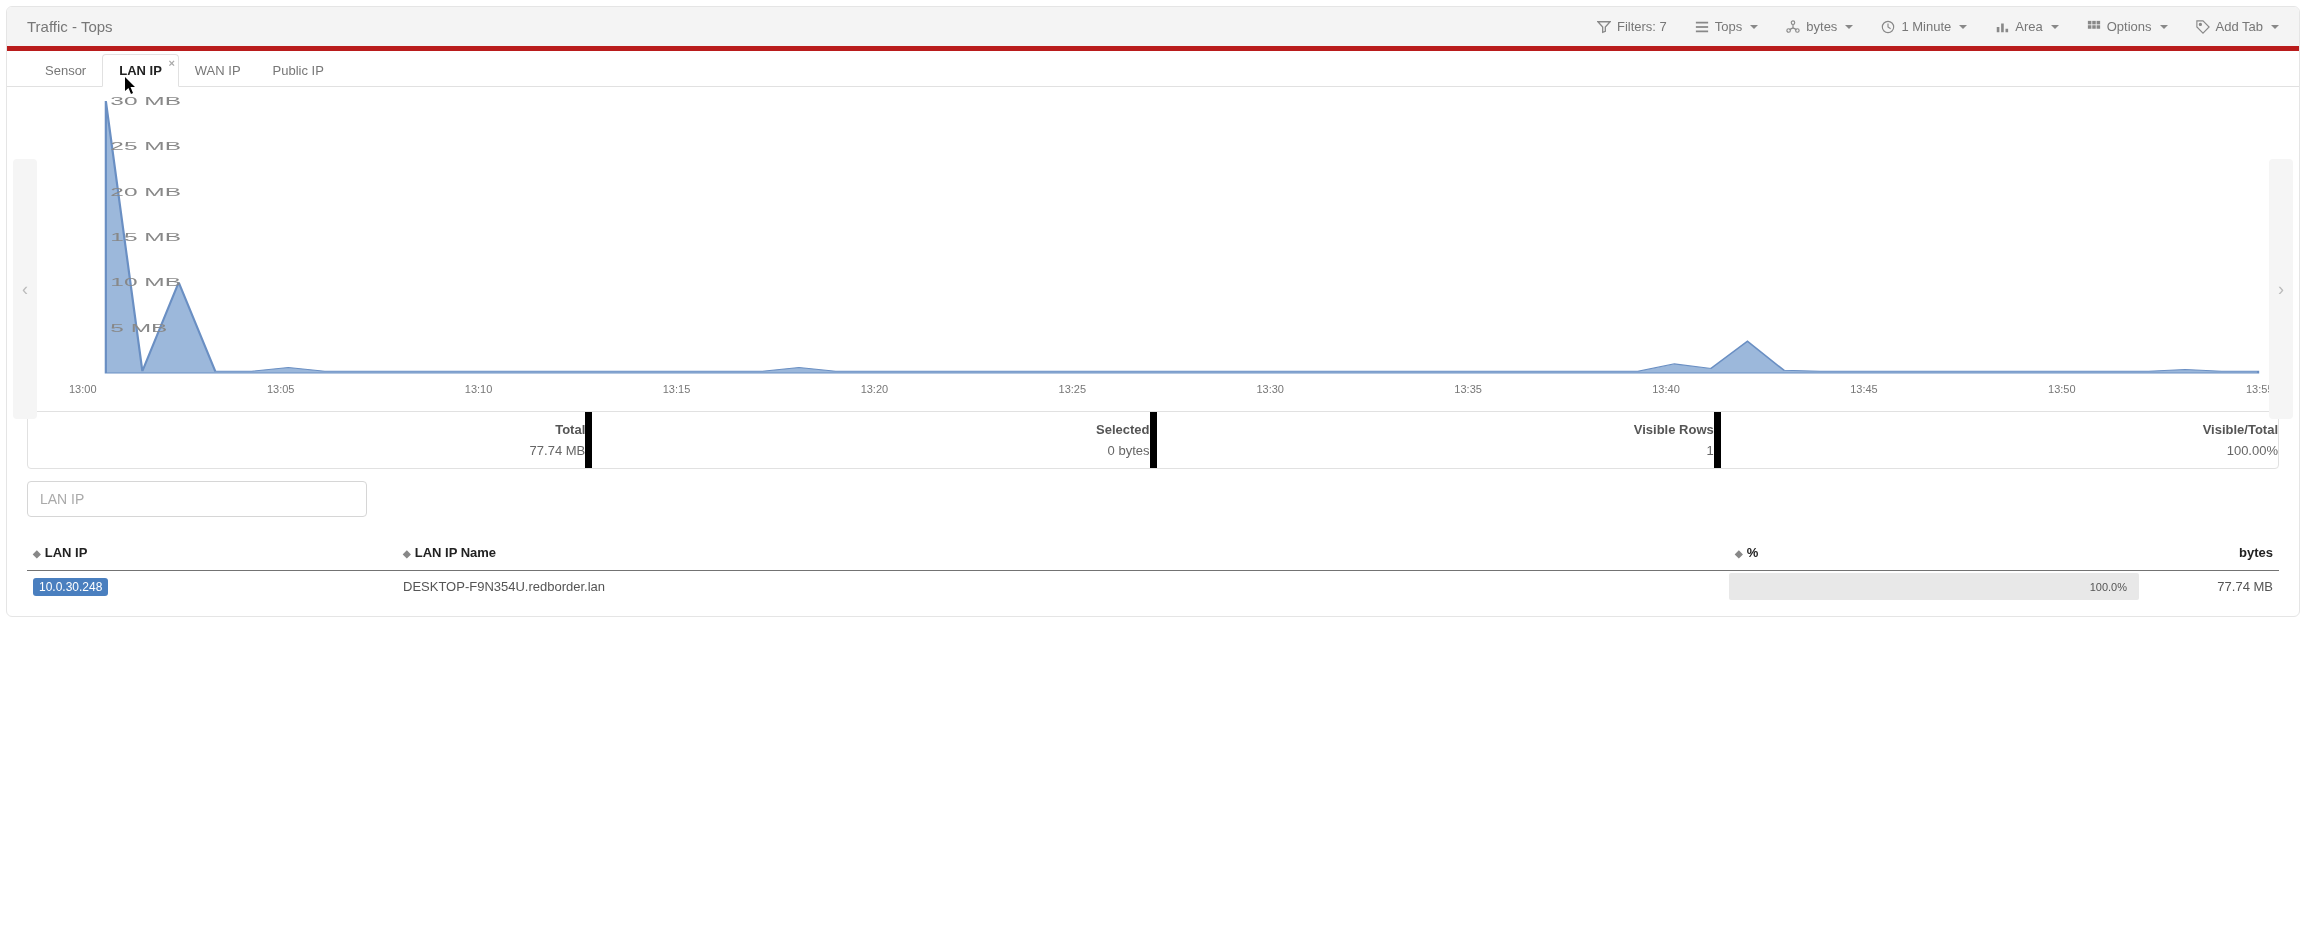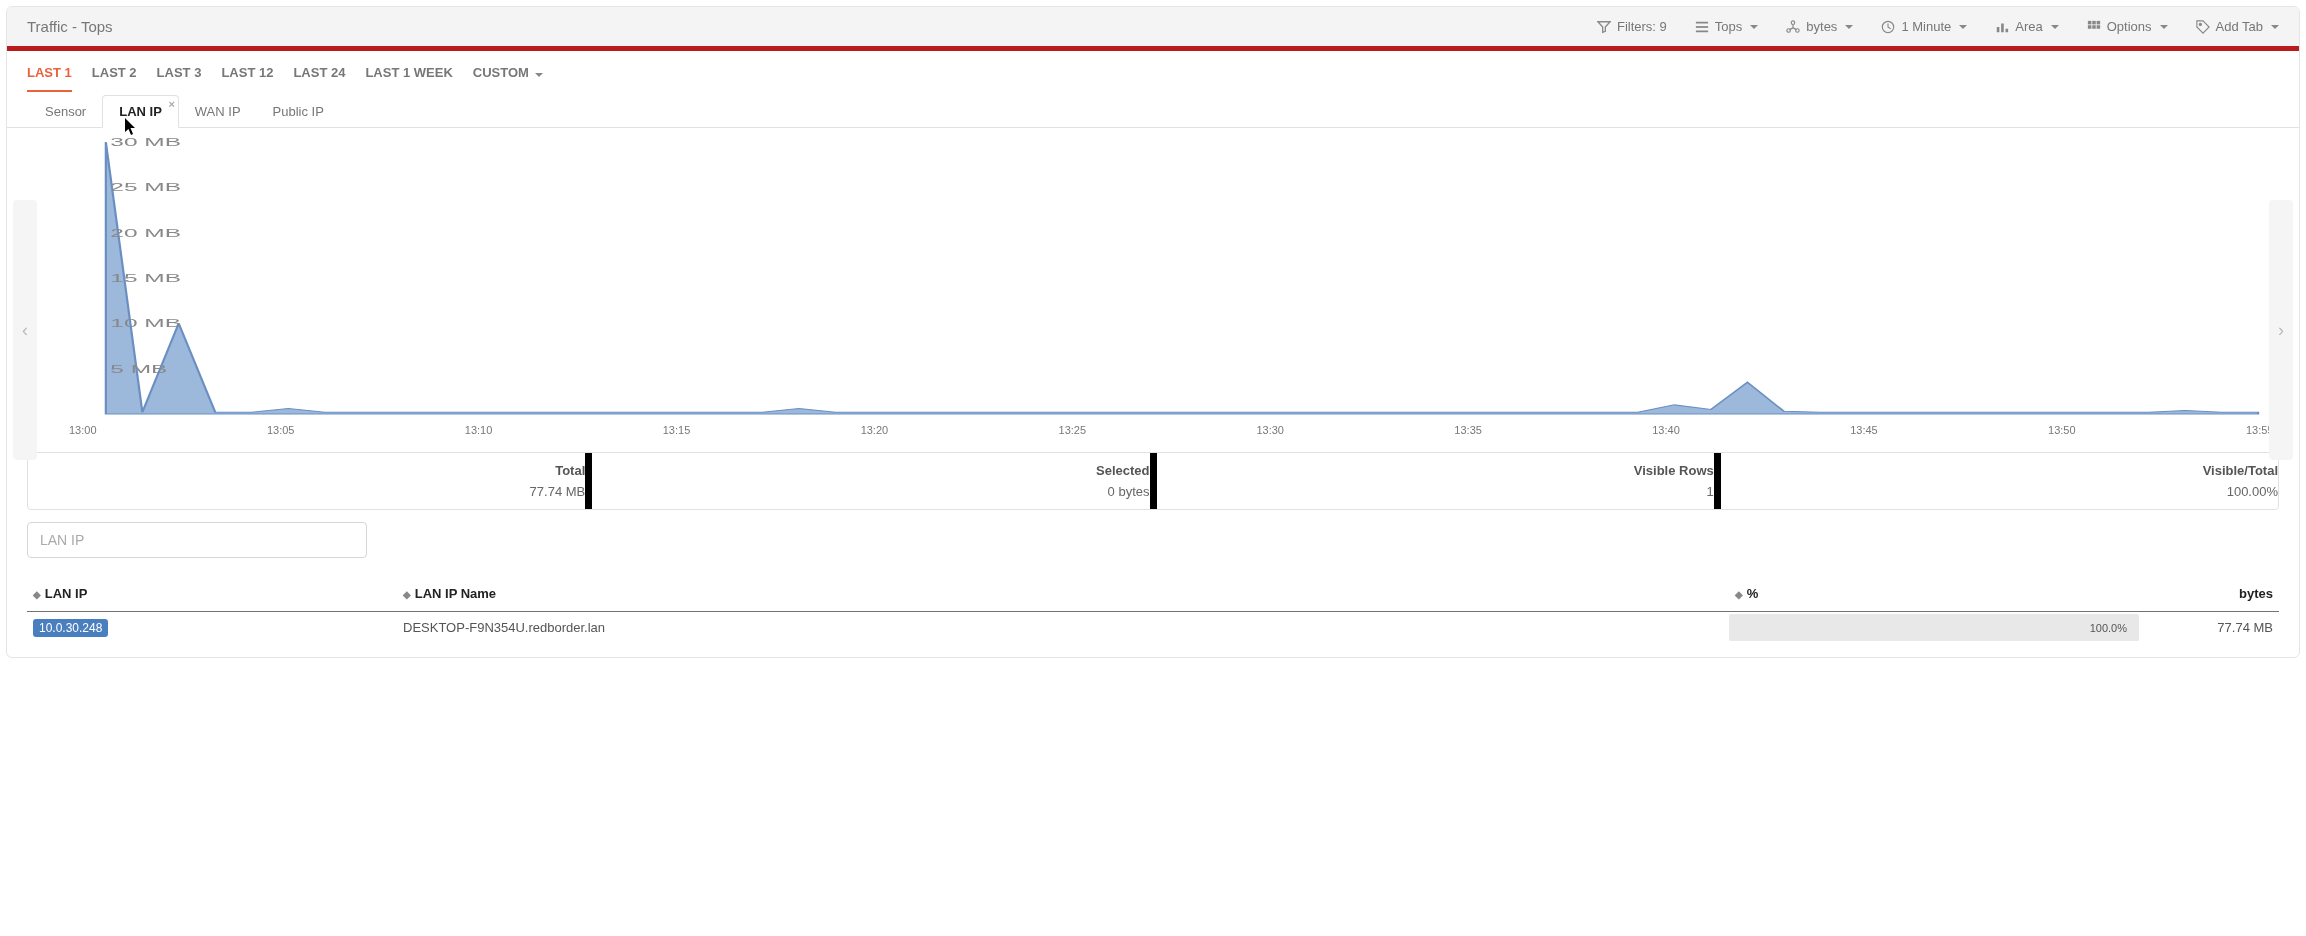--- a/index.html
+++ b/index.html
@@ -65,21 +65,21 @@
 
 <div class="page-container">
 
   <div class="topbar">
     <div class="page-title">Traffic - Tops</div>
     <div class="spacer"></div>
     <div class="top-ctrl">
       <svg viewBox="0 0 16 16" fill="none" stroke="#888" stroke-width="1.5">
           <path d="M1 2h14l-5.5 6v5l-3 1v-6z"></path>
         </svg>
-      <span>Filters: 9</span>
+      <span>Filters: 7</span>
     </div>
     <div class="top-ctrl">
       <svg viewBox="0 0 16 16" fill="#888">
           <rect x="1" y="2" width="14" height="2"></rect>
           <rect x="1" y="7" width="14" height="2"></rect>
           <rect x="1" y="12" width="14" height="2"></rect>
         </svg>
       <span>Tops</span>
       <span class="caret-down"></span>
     </div>
@@ -125,29 +125,20 @@
     <div class="top-ctrl">
       <svg viewBox="0 0 16 16" fill="none" stroke="#888" stroke-width="1.3">
           <path d="M1 1h7l7 7-7 7-7-7z"></path>
           <circle cx="5" cy="5" r="1.2" fill="#888"></circle>
         </svg>
       <span>Add Tab</span>
       <span class="caret-down"></span>
     </div>
   </div>
 
-  <div class="period-tabs">
-    <div class="period-tab active"><span>LAST 1</span></div>
-    <div class="period-tab"><span>LAST 2</span></div>
-    <div class="period-tab"><span>LAST 3</span></div>
-    <div class="period-tab"><span>LAST 12</span></div>
-    <div class="period-tab"><span>LAST 24</span></div>
-    <div class="period-tab"><span>LAST 1 WEEK</span></div>
-    <div class="period-tab"><span>CUSTOM</span> <span class="caret-down"></span></div>
-  </div>
 
   <div class="sub-tabs">
     <div class="sub-tab"><span>Sensor</span></div>
     <div class="sub-tab active">
       <span>LAN IP</span>
       <span class="sub-tab-close">×</span>
     </div>
     <div class="sub-tab"><span>WAN IP</span></div>
     <div class="sub-tab"><span>Public IP</span></div>
     <svg class="cursor-arrow" width="14" height="18" viewBox="0 0 14 18">

